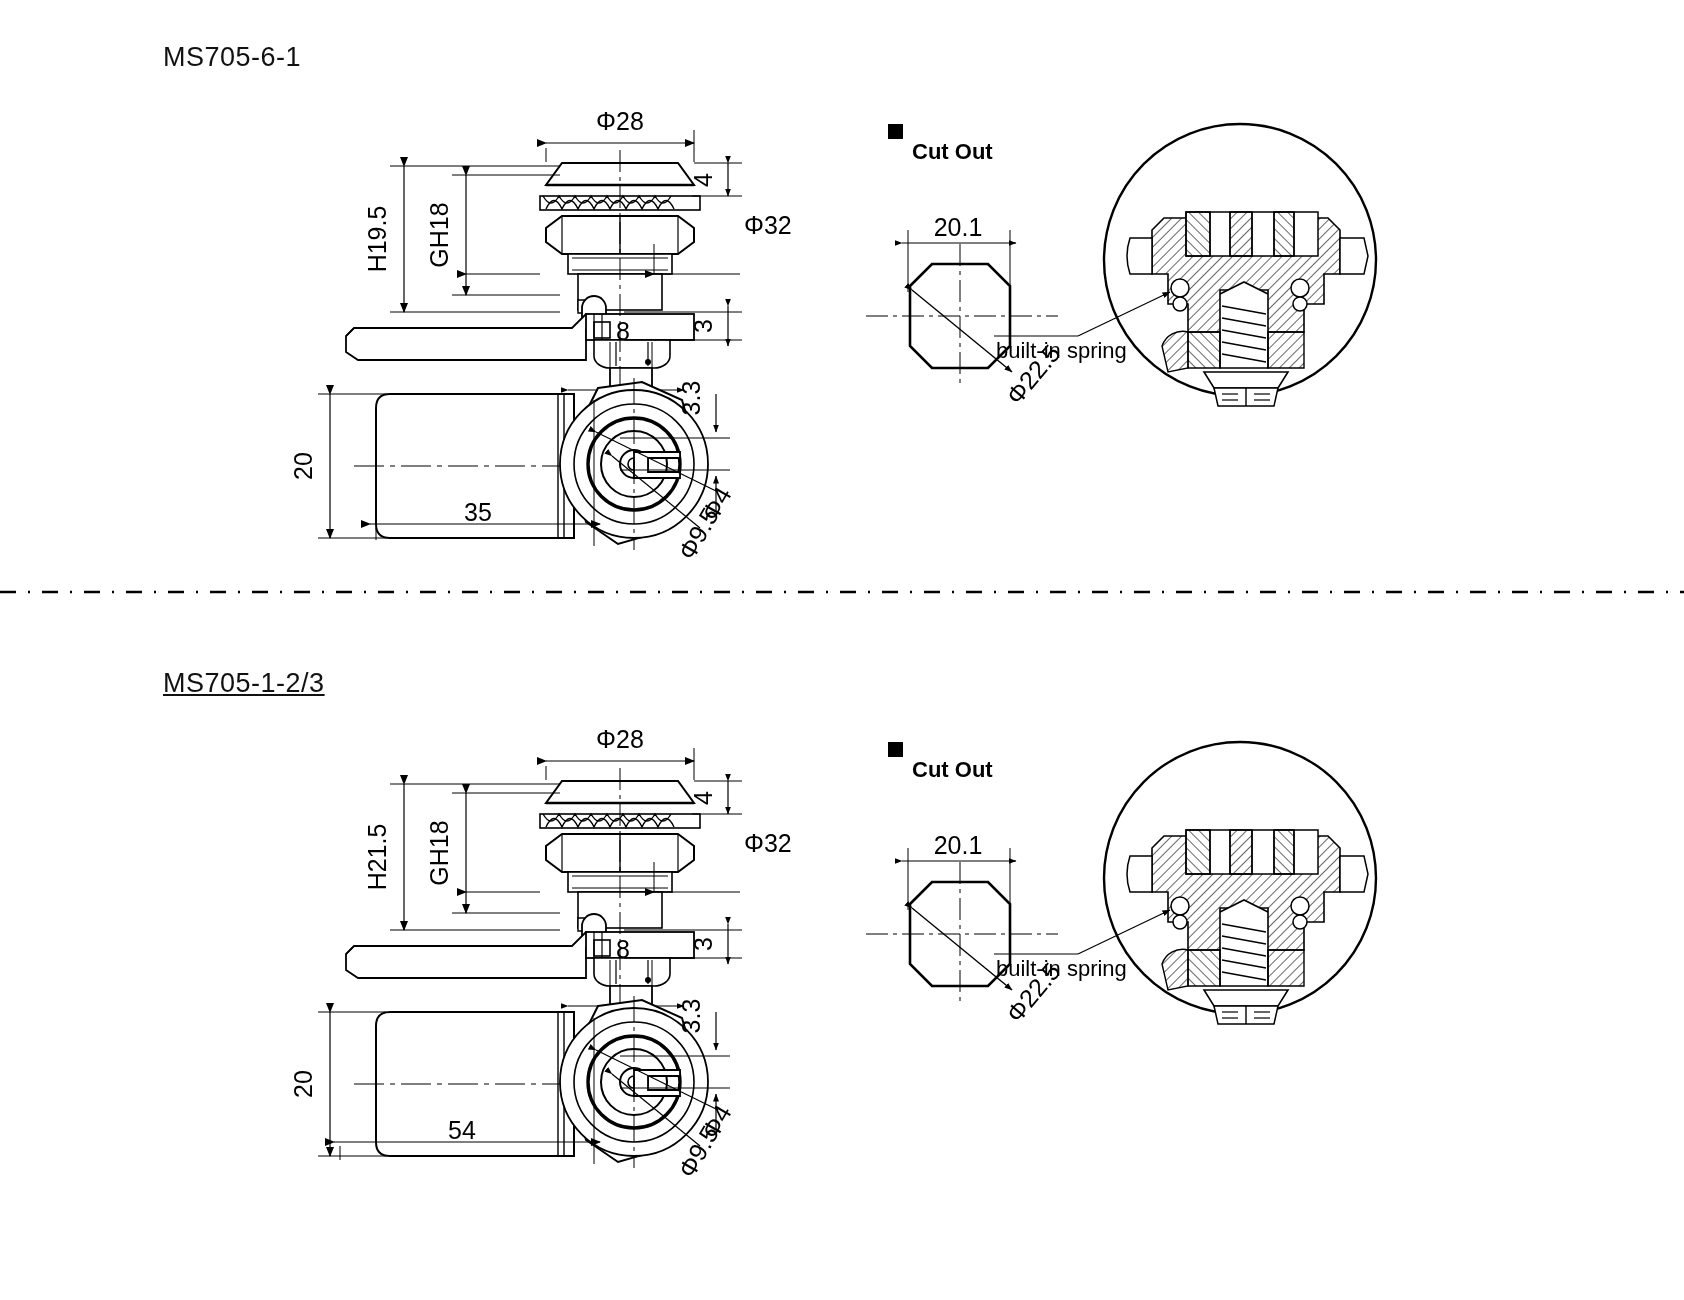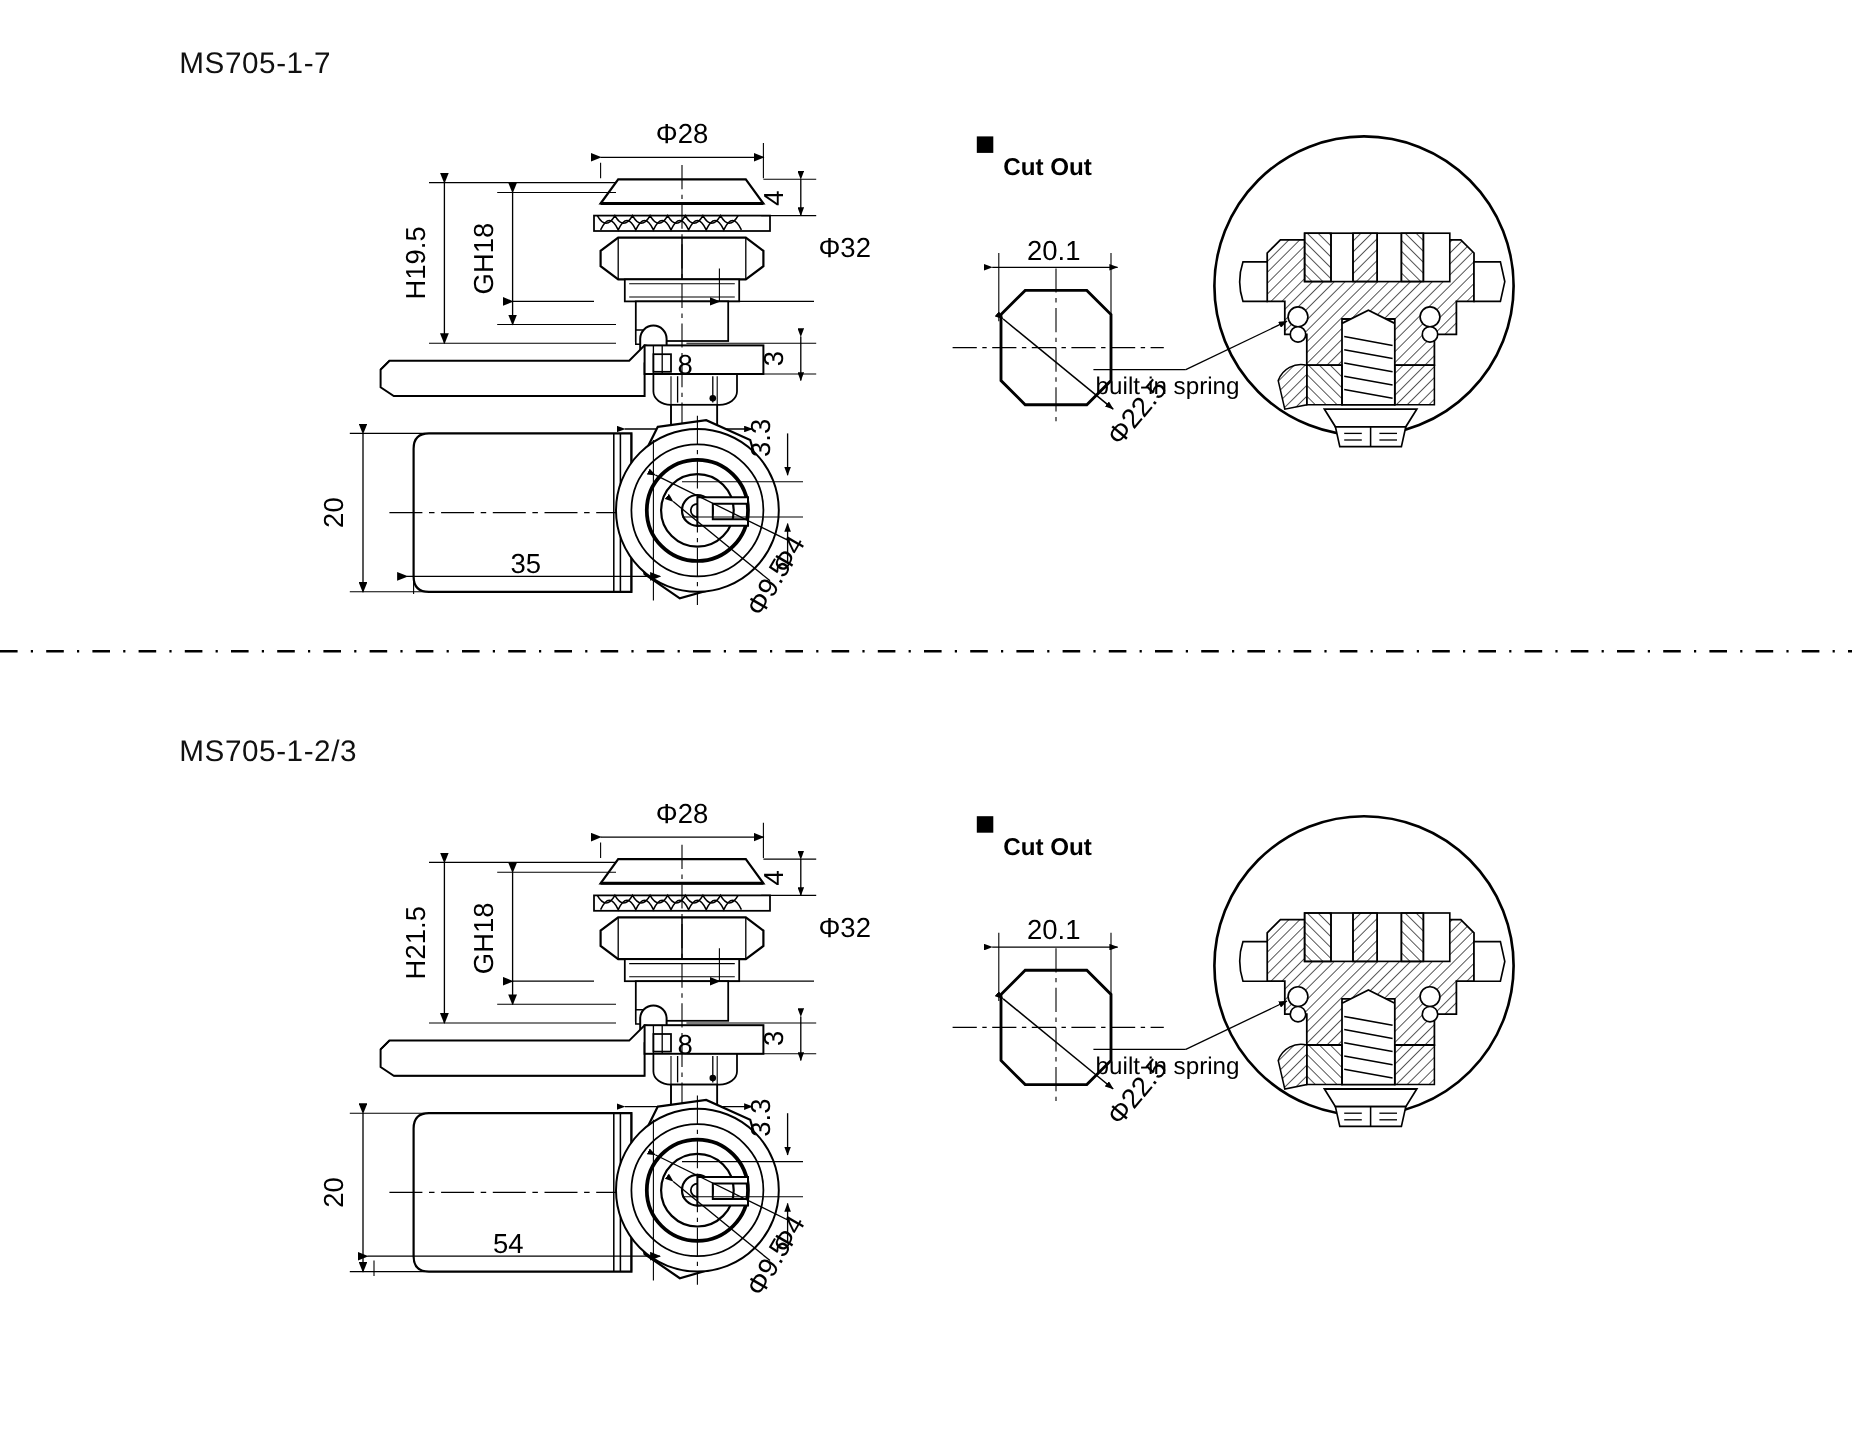--- a/index.html
+++ b/index.html
@@ -384,23 +384,23 @@
     <text x="700" y="1016" text-anchor="middle" transform="rotate(-90 700 1016)">3.3</text>
     <text x="724" y="1126" text-anchor="middle" transform="rotate(-60 724 1126)">Φ4</text>
     <text x="706" y="1156" text-anchor="middle" transform="rotate(-60 706 1156)">Φ9.5</text>
 
     <text x="958" y="854" text-anchor="middle">20.1</text>
     <text x="1040" y="998" text-anchor="middle" transform="rotate(-50 1040 998)">Φ22.5</text>
     <text x="996" y="976" font-size="22">built-in spring</text>
   </g>
 </svg>
 
-<div class="title" style="left:163px; top:42px;">MS705-1-7</div>
+<div class="title" style="left:163px; top:42px;">MS705-6-1</div>
 
 <div class="cutsq" style="left:888px; top:124px;"></div>
 <div class="cutlabel" style="left:912px; top:119px;">Cut Out</div>
 
-<div class="title" style="left:163px; top:668px;">MS705-1-2/3</div>
+<div class="title" style="left:163px; top:668px;text-decoration:underline;">MS705-1-2/3</div>
 
 <div class="cutsq" style="left:888px; top:742px;"></div>
 <div class="cutlabel" style="left:912px; top:737px;">Cut Out</div>
 
 </div>
 
 </body></html>

